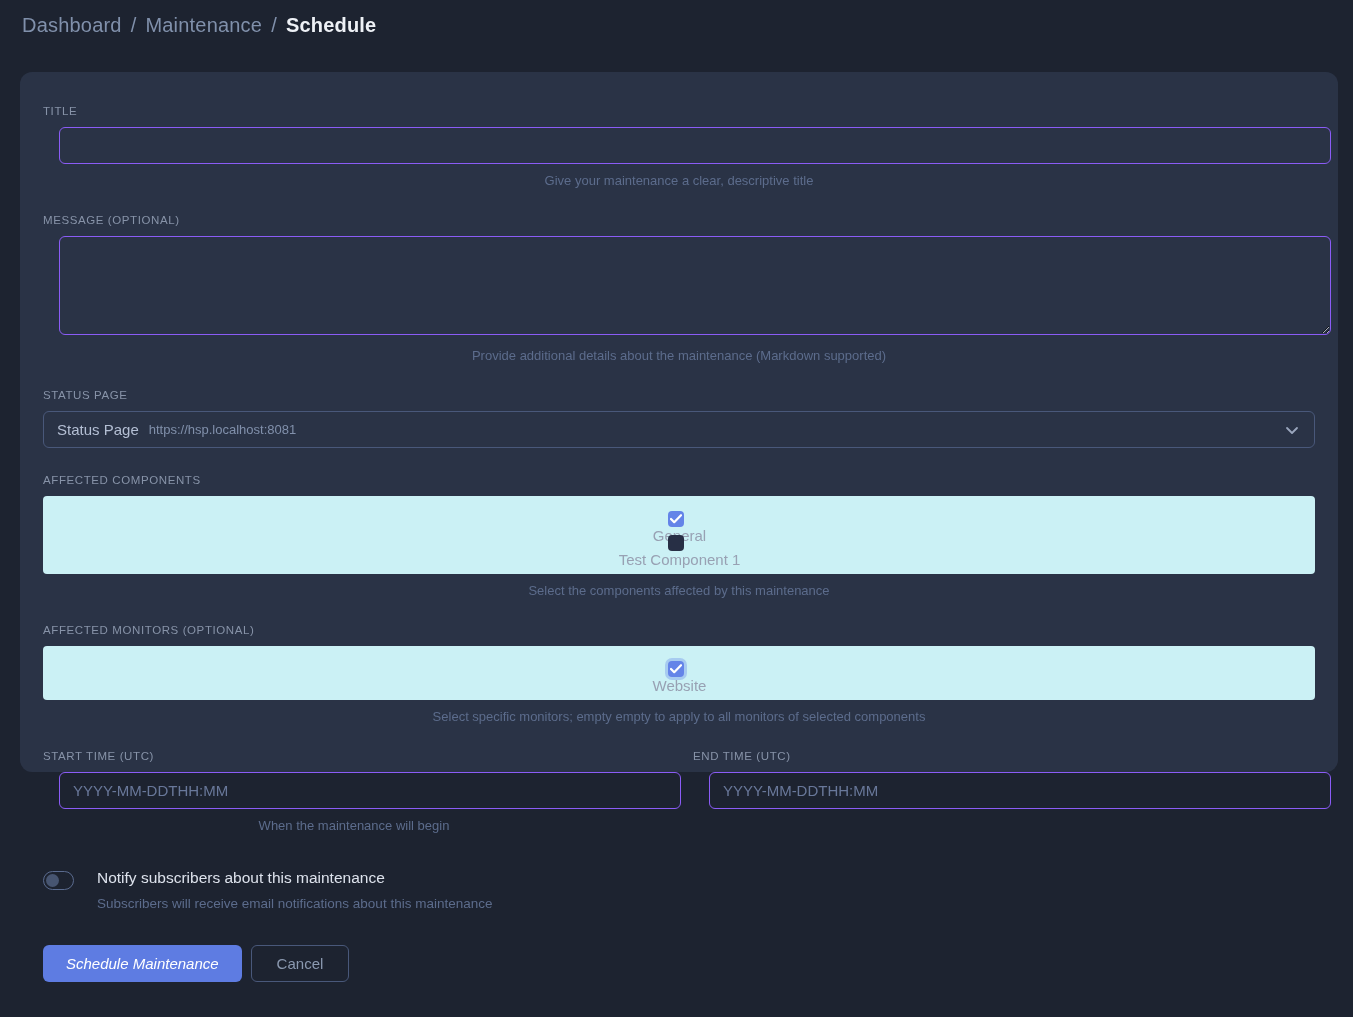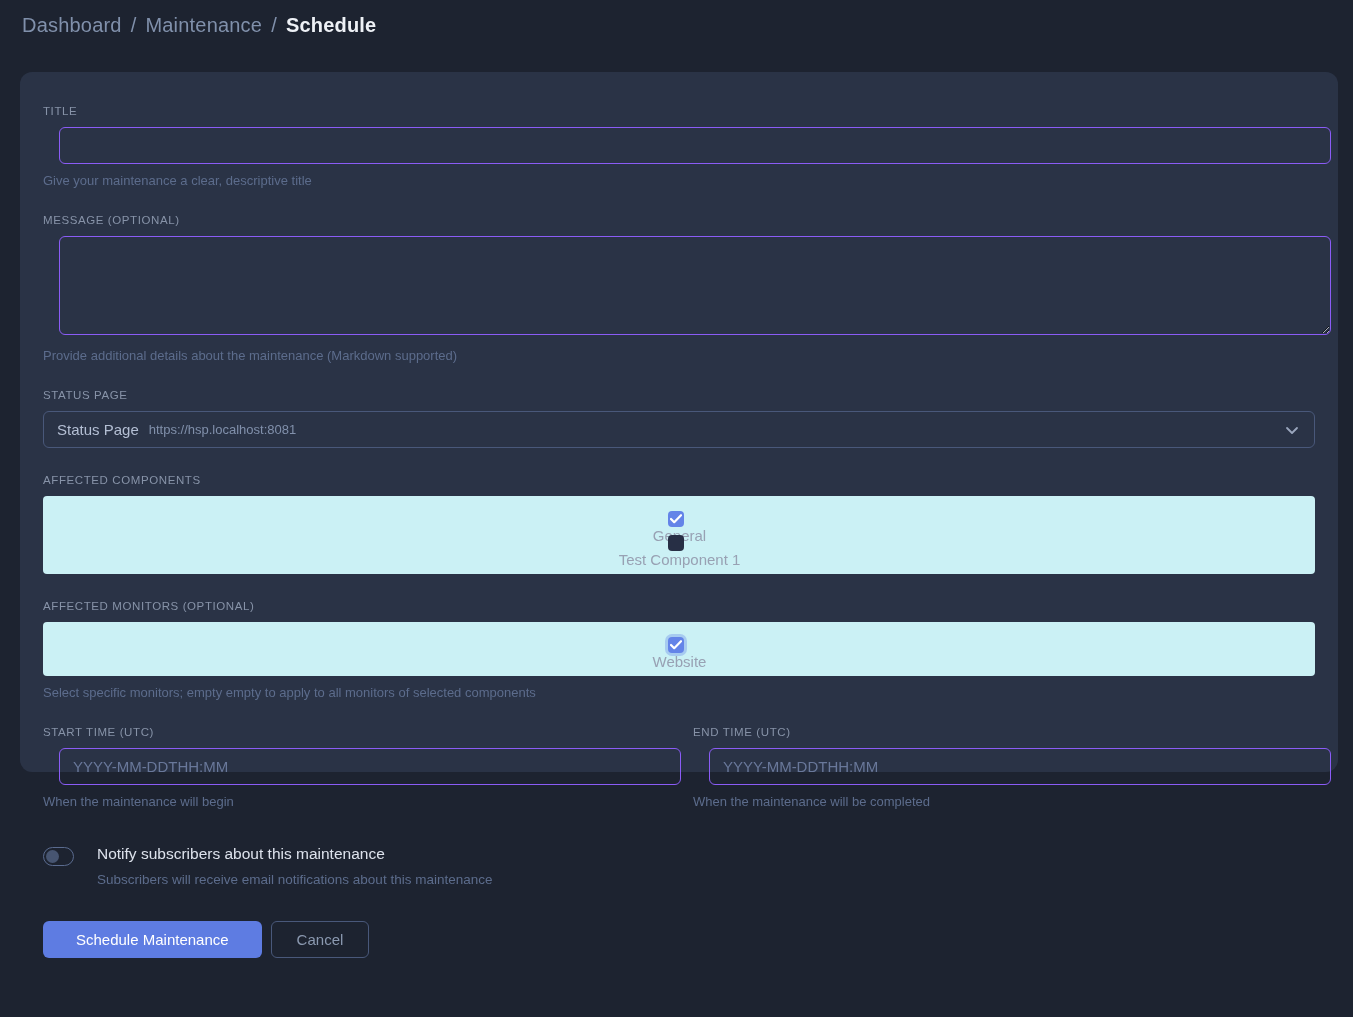--- a/index.html
+++ b/index.html
@@ -32,20 +32,21 @@
     font-size: 11.5px;
     letter-spacing: 0.6px;
     color: #8793a8;
     text-transform: uppercase;
     margin-bottom: 10px;
   }
   .help-text {
     font-size: 13px;
     color: #5c6c8c;
     margin-top: 9px;
+    text-align: center;
   }
   .field-group { margin-bottom: 26px; }
   .text-input {
     width: 100%; height: 37px;
     background: transparent;
     border: 1px solid #8b5cf6;
     border-radius: 6px;
     color: #bef264;
     font-size: 15px;
     padding: 0 13px;
@@ -131,21 +132,22 @@
     height: 37px;
     border-radius: 6px;
     font-size: 15px;
     font-family: "Liberation Sans", sans-serif;
     cursor: pointer;
     border: none;
   }
   .btn-primary {
     background: #5e7ce2;
     color: #ffffff;
-    padding: 0 33px;
+    padding: 0 23px;
+    font-style: italic;
   }
   .btn-secondary {
     background: transparent;
     border: 1px solid #49587a;
     color: #8b99b0;
     padding: 0 25px;
   }
 </style>
 </head>
 <body>
@@ -198,20 +200,21 @@
         </span>
         <span class="check-label">General</span>
       </div>
       <div class="check-row">
         <span class="checkbox">
           
         </span>
         <span class="check-label">Test Component 1</span>
       </div>
     </div>
+    <div class="help-text">Select the components affected by this maintenance</div>
   </div>
 
   <div class="field-group">
     <label class="field-label">AFFECTED MONITORS (OPTIONAL)</label>
     <div class="check-panel">
       <div class="check-row">
         <span class="checkbox ring checked">
           <svg width="12" height="10" viewBox="0 0 12 10" fill="none" stroke="#ffffff" stroke-width="2.2" stroke-linecap="round" stroke-linejoin="round">
               <polyline points="1,5 4.2,8.2 11,1.2"></polyline>
             </svg>
@@ -224,21 +227,20 @@
 
   <div class="time-row">
     <div class="time-col">
       <label class="field-label">START TIME (UTC)</label>
       <input class="text-input" type="text" placeholder="YYYY-MM-DDTHH:MM" style="">
       <div class="help-text">When the maintenance will begin</div>
     </div>
     <div class="time-col">
       <label class="field-label">END TIME (UTC)</label>
       <input class="text-input" type="text" placeholder="YYYY-MM-DDTHH:MM" style="">
-      <div class="help-text">When the maintenance will be completed</div>
     </div>
   </div>
 
   <div class="toggle-row">
     <div class="toggle">
       <div class="toggle-knob"></div>
     </div>
     <div class="toggle-texts">
       <div class="toggle-label">Notify subscribers about this maintenance</div>
       <div class="toggle-help">Subscribers will receive email notifications about this maintenance</div>

